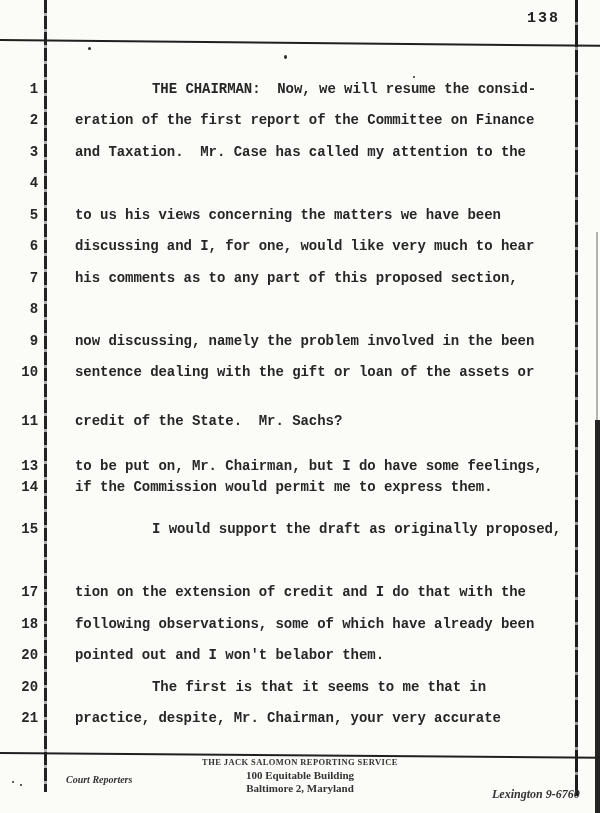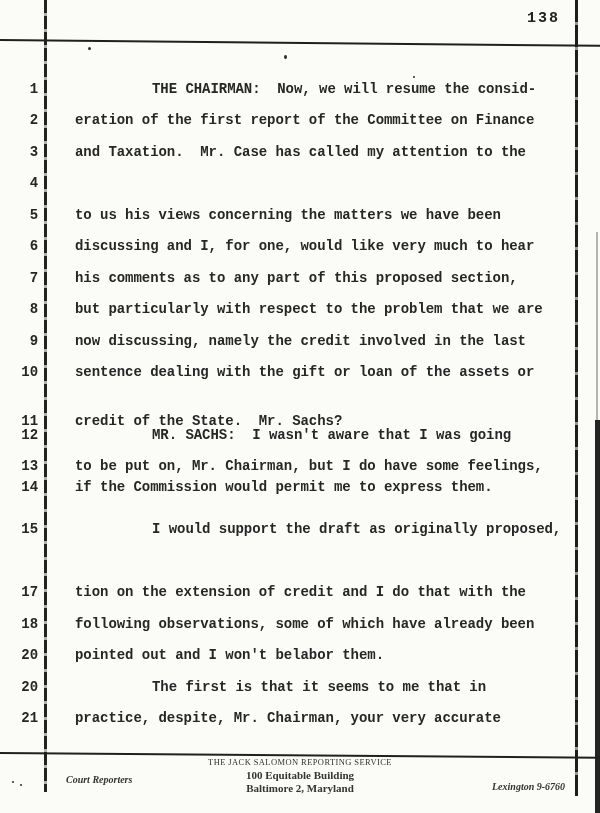--- a/index.html
+++ b/index.html
@@ -51,26 +51,26 @@
   .tline { position: absolute; left: 0; width: 100%; height: 22px;
     font-size: 14px; font-weight: bold; letter-spacing: -0.05px; color: #262626; }
   .lnum  { position: absolute; left: 0; top: 0; width: 38px; text-align: right; }
   .ltext { position: absolute; left: 75px; top: 0; white-space: pre; }
   .tline.indent .ltext { left: 152px; }
 
   
   .footer { position: absolute; left: 0; top: 755px; width: 600px;
     font-family: "Liberation Serif", serif; color: #333; }
   .footer-center { position: absolute; left: 150px; top: 2px; width: 300px; text-align: center; }
-  .footer-title  { font-size: 8.5px; font-weight: normal; letter-spacing: 0.4px; }
+  .footer-title  { font-size: 8.5px; font-weight: bold; letter-spacing: 0.4px; }
   .footer-addr   { font-size: 11px; font-weight: bold; margin-top: 1.5px; }
   .footer-left   { position: absolute; left: 66px;  top: 19px;
     font-size: 10px; font-weight: bold; font-style: italic; }
-  .footer-right  { position: absolute; left: 492px; top: 26px;
-    font-size: 10px; font-weight: bold; font-style: italic; }
+  .footer-right  { position: absolute; left: 492px; top: 32px;
+    font-size: 12px; font-weight: bold; font-style: italic; }
 
   
   .speck { position: absolute; background: #2b2b2b; border-radius: 50%; }
   .speck.s1 { left: 88px;  top: 47px;  width: 3px; height: 3px; }
   .speck.s2 { left: 284px; top: 55px;  width: 3px; height: 4px; }
   .speck.s3 { left: 413px; top: 76px;  width: 2px; height: 2px; }
   .speck.s4 { left: 12px;  top: 781px; width: 2px; height: 2px; }
   .speck.s5 { left: 20px;  top: 784px; width: 2px; height: 2px; }
 </style>
 </head>
@@ -109,37 +109,32 @@
       <div class="tline" style="top: 238.25px;">
         <span class="lnum">6</span>
         <span class="ltext">discussing and I, for one, would like very much to hear</span>
       </div>
       <div class="tline" style="top: 269.7px;">
         <span class="lnum">7</span>
         <span class="ltext">his comments as to any part of this proposed section,</span>
       </div>
       <div class="tline" style="top: 301.15px;">
         <span class="lnum">8</span>
-        <span class="ltext">but particularly with respect to the problem that we are</span>
       </div>
       <div class="tline" style="top: 332.6px;">
         <span class="lnum">9</span>
-        <span class="ltext">now discussing, namely the credit involved in the last</span>
+        <span class="ltext">now discussing, namely the problem involved in the been</span>
       </div>
       <div class="tline" style="top: 364.05px;">
         <span class="lnum">10</span>
         <span class="ltext">sentence dealing with the gift or loan of the assets or</span>
       </div>
       <div class="tline" style="top: 413px; padding-left: 20px;">
         <span class="lnum">11</span>
         <span class="ltext">credit of the State.  Mr. Sachs?</span>
-      </div>
-      <div class="tline indent" style="top: 426.95px;">
-        <span class="lnum">12</span>
-        <span class="ltext">MR. SACHS:  I wasn't aware that I was going</span>
       </div>
       <div class="tline" style="top: 458.4px;">
         <span class="lnum">13</span>
         <span class="ltext">to be put on, Mr. Chairman, but I do have some feelings,</span>
       </div>
       <div class="tline" style="top: 479px;">
         <span class="lnum">14</span>
         <span class="ltext">if the Commission would permit me to express them.</span>
       </div>
       <div class="tline indent" style="top: 521.3px;">

